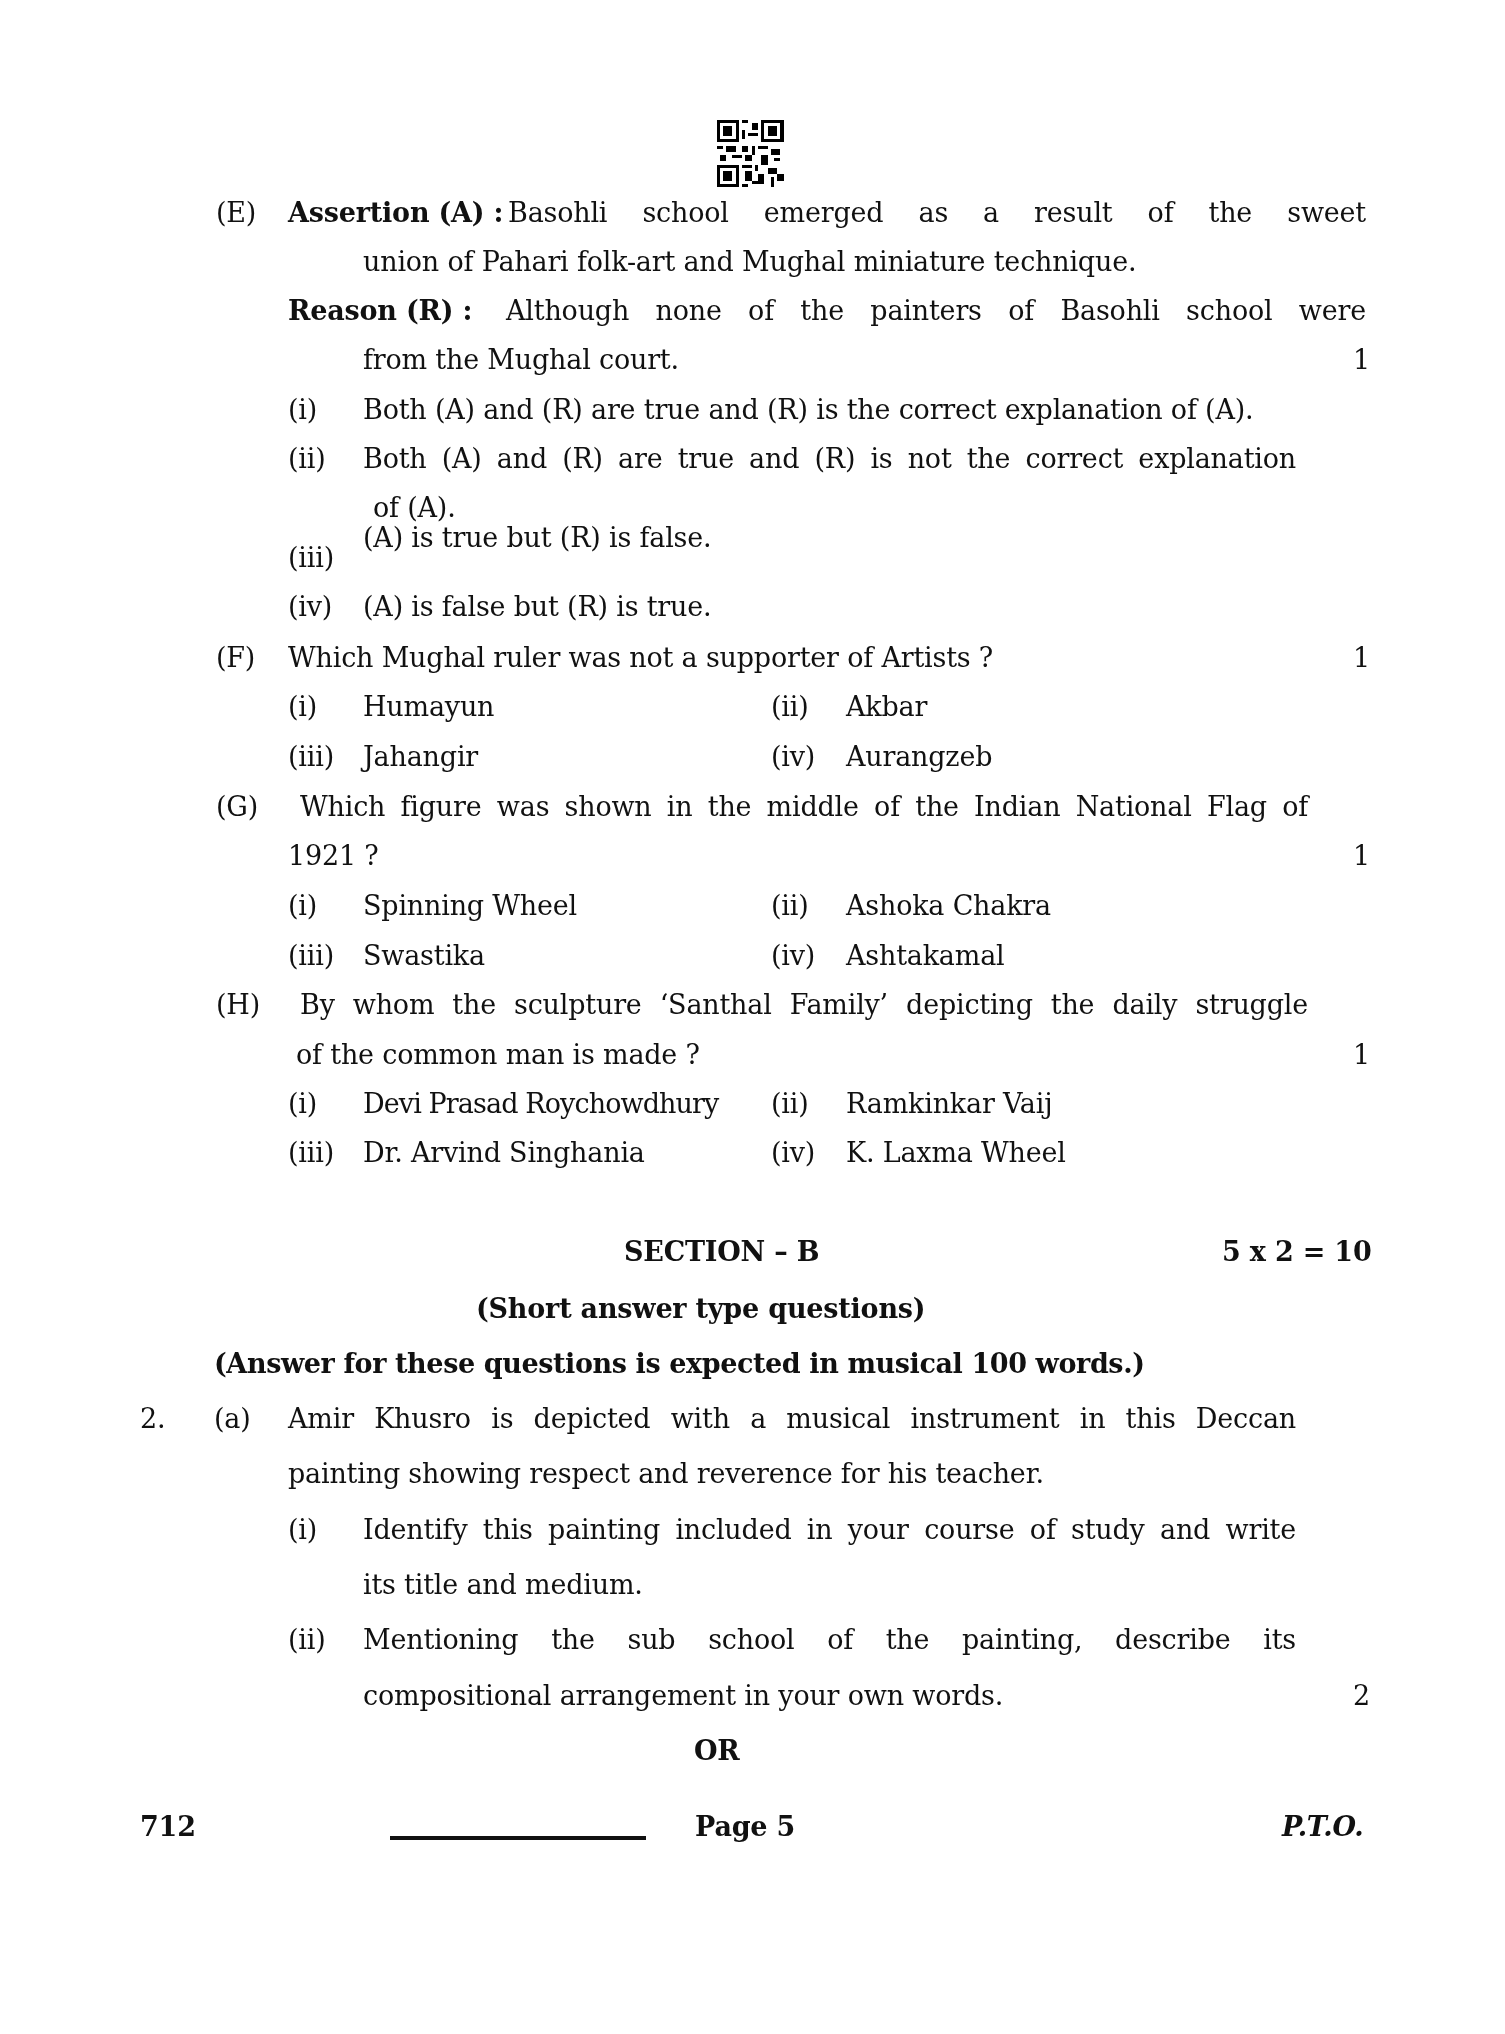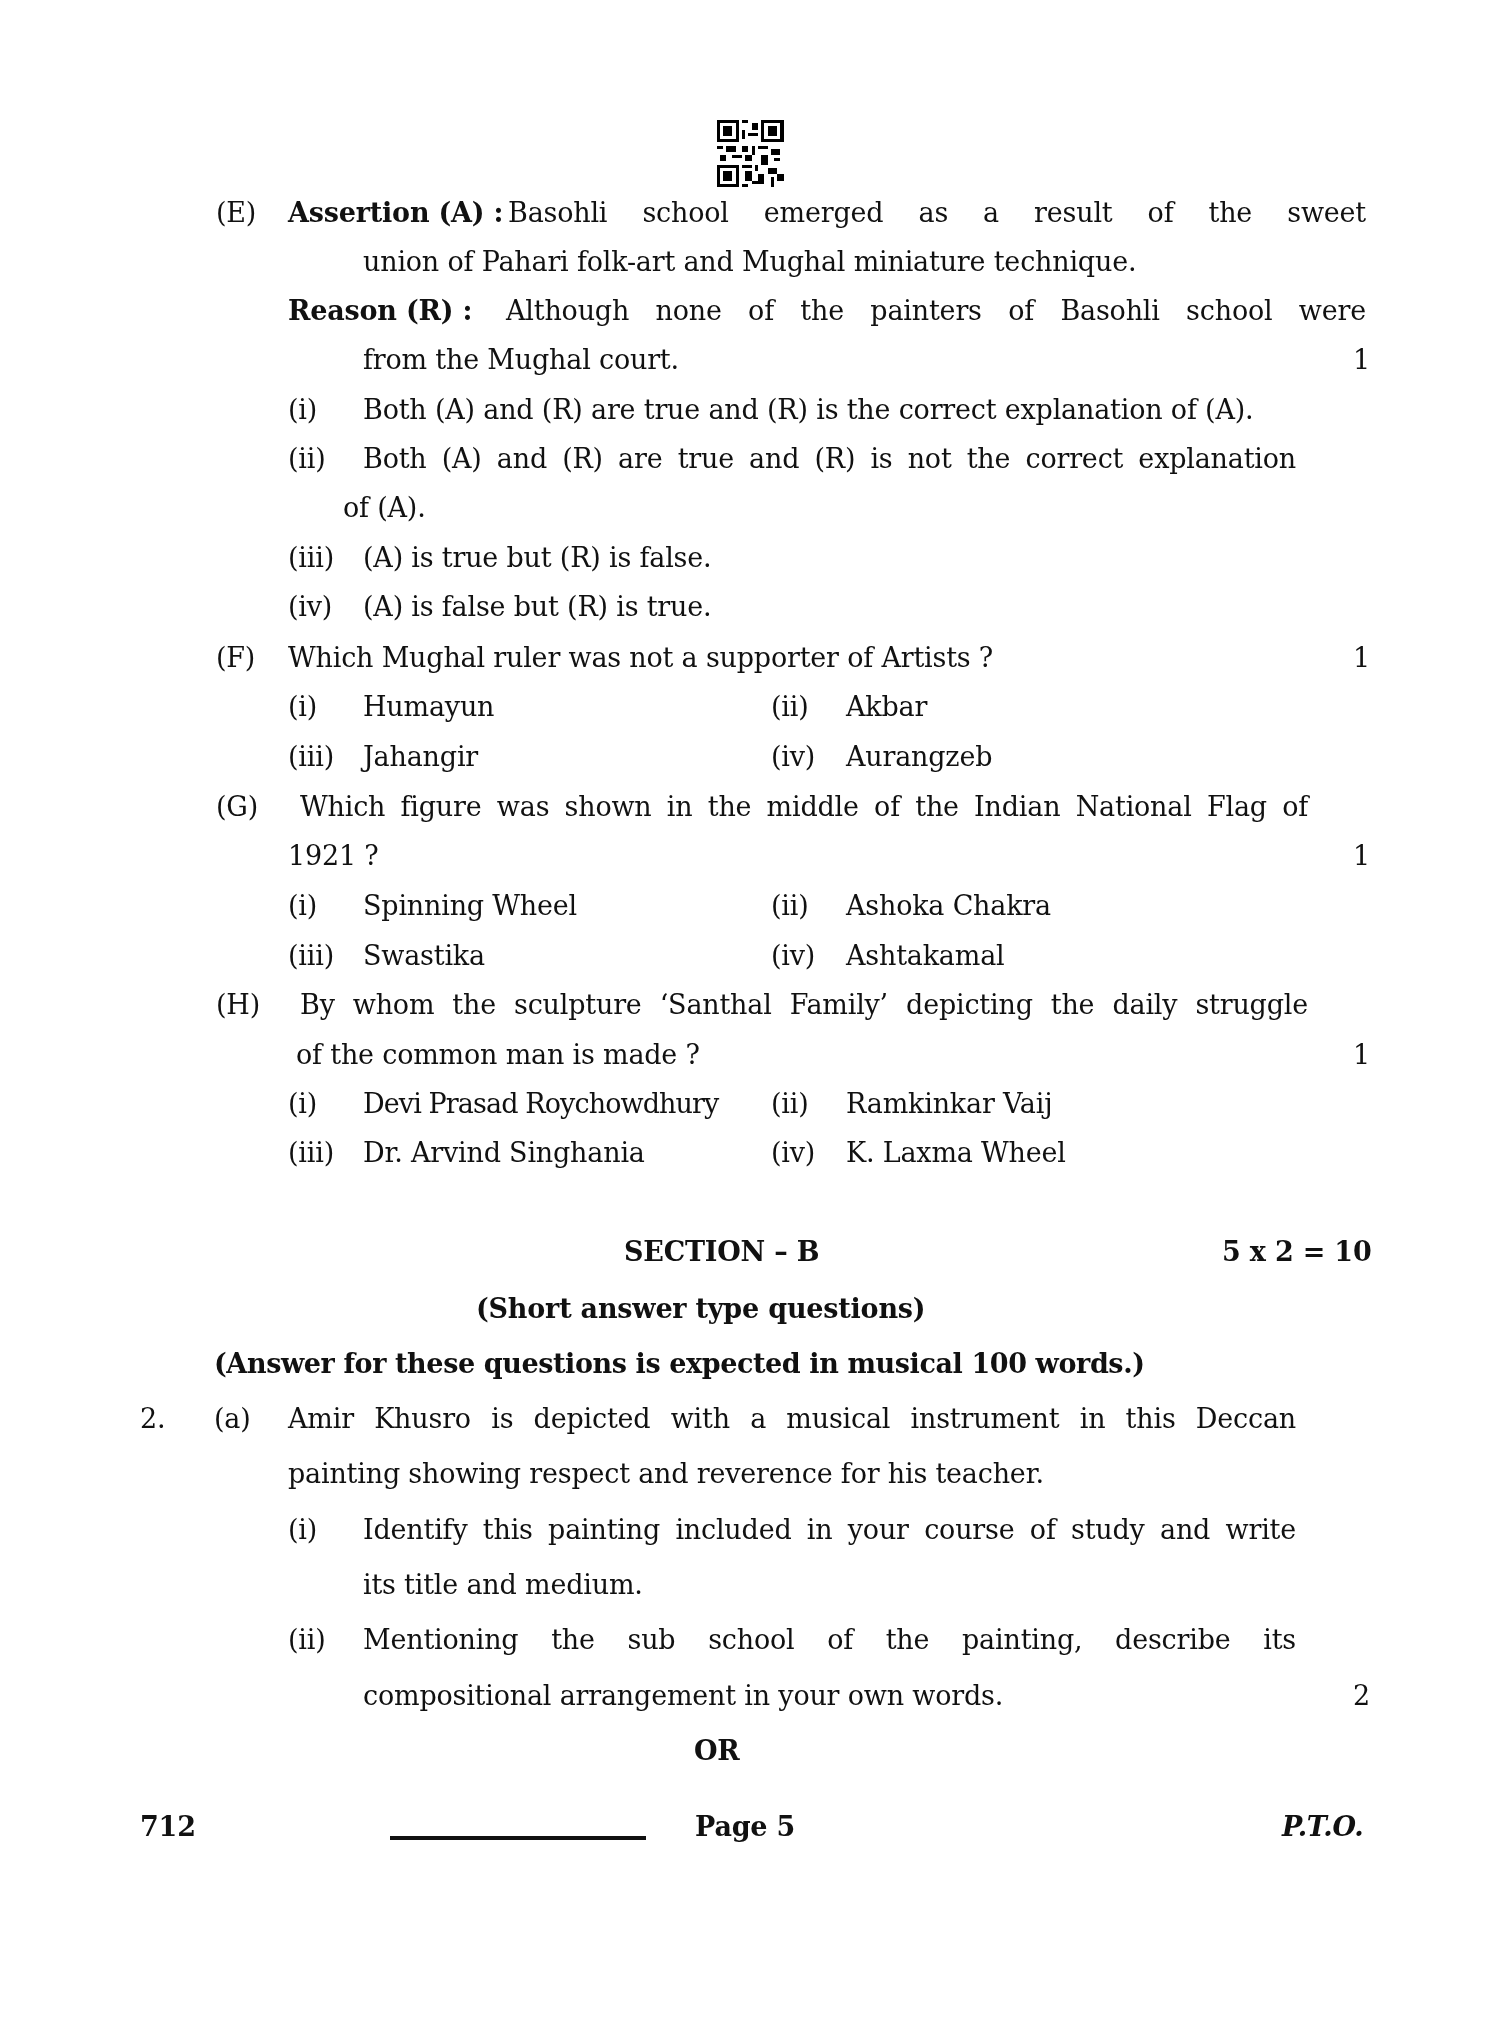--- a/index.html
+++ b/index.html
@@ -59,23 +59,23 @@
 <div class="t" style="left:363px;top:262px">union of Pahari folk-art and Mughal miniature technique.</div>
 <div class="t b" style="left:288px;top:311px">Reason (R) :</div>
 <div class="t" style="left:506px;top:311px;width:860px;text-align:justify;text-align-last:justify">Although none of the painters of Basohli school were</div>
 <div class="t" style="left:363px;top:360px">from the Mughal court.</div>
 <div class="t" style="left:1353px;top:360px">1</div>
 
 <div class="t" style="left:288px;top:410px">(i)</div>
 <div class="t" style="left:363px;top:410px">Both (A) and (R) are true and (R) is the correct explanation of (A).</div>
 <div class="t" style="left:288px;top:459px">(ii)</div>
 <div class="t" style="left:363px;top:459px;width:933px;text-align:justify;text-align-last:justify">Both (A) and (R) are true and (R) is not the correct explanation</div>
-<div class="t" style="left:343px;top:508px">of (A).</div>
+<div class="t" style="left:373px;top:508px">of (A).</div>
 <div class="t" style="left:288px;top:558px">(iii)</div>
-<div class="t" style="left:363px;top:558px">(A) is true but (R) is false.</div>
+<div class="t" style="left:363px;top:538px">(A) is true but (R) is false.</div>
 <div class="t" style="left:288px;top:607px">(iv)</div>
 <div class="t" style="left:363px;top:607px">(A) is false but (R) is true.</div>
 
 <div class="t" style="left:216px;top:658px">(F)</div>
 <div class="t" style="left:288px;top:658px">Which Mughal ruler was not a supporter of Artists ?</div>
 <div class="t" style="left:1353px;top:658px">1</div>
 <div class="t" style="left:288px;top:707px">(i)</div>
 <div class="t" style="left:363px;top:707px">Humayun</div>
 <div class="t" style="left:771px;top:707px">(ii)</div>
 <div class="t" style="left:846px;top:707px">Akbar</div>

